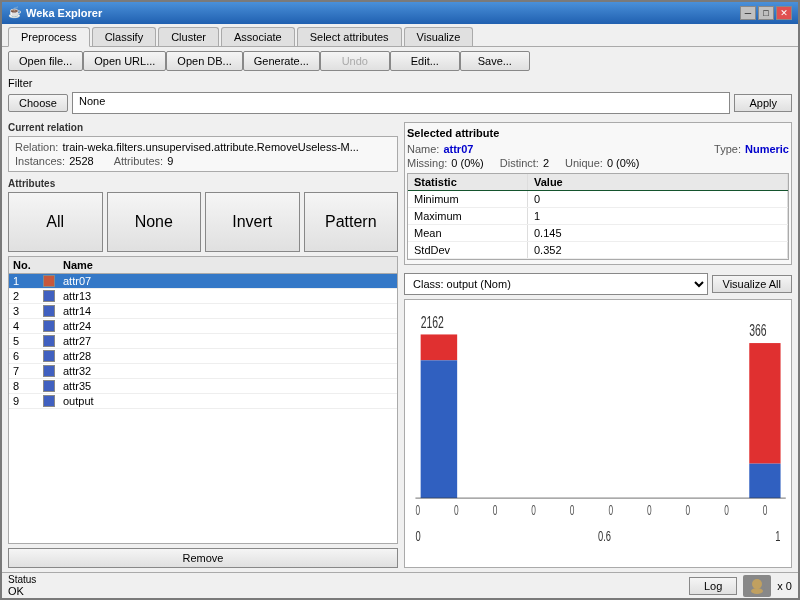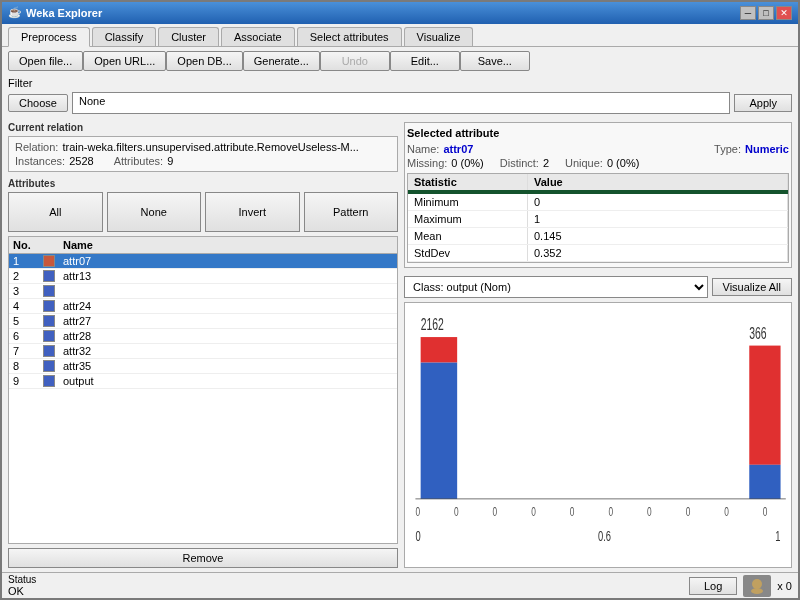--- a/index.html
+++ b/index.html
@@ -186,25 +186,25 @@
     }
     
     .attr-buttons {
       display: flex;
       gap: 4px;
       margin-bottom: 4px;
     }
     
     .attr-btn {
       flex: 1;
-      padding: 13px 6px;
+      padding: 20px 6px;
       border: 1px solid #888;
       background: linear-gradient(to bottom, #f5f5f5, #e0e0e0);
       cursor: pointer;
-      font-size: 11px;
+      font-size: 16px;
     }
     
     .attr-table {
       flex: 1;
       border: 1px solid #aaa;
       background: white;
       overflow-y: auto;
     }
     
     .attr-table-header {
@@ -288,21 +288,21 @@
     .stats-table {
       border: 1px solid #aaa;
       background: white;
       width: 100%;
       margin-top: 4px;
     }
     
     .stats-header {
       display: flex;
       background: #e8e8e8;
-      border-bottom: 4px solid #14532d;
+      border-bottom: 1px solid #14532d;
       font-size: 11px;
       font-weight: bold;
     }
     
     .stats-header div, .stats-row div {
       padding: 2px 6px;
       border-right: 1px solid #ddd;
     }
     
     .stats-col1 { width: 120px; }
@@ -487,20 +487,21 @@
                 <div class="attr-checkbox blue"></div>
               </div>
             <div class="col-name">attr13</div>
           </div>
 
           <div class="attr-row">
             <div class="col-no">3</div>
             <div class="col-check">
                 <div class="attr-checkbox blue"></div>
               </div>
+            <div class="col-name">attr14</div>
           </div>
 
           <div class="attr-row">
             <div class="col-no">4</div>
             <div class="col-check">
                 <div class="attr-checkbox blue"></div>
               </div>
             <div class="col-name">attr24</div>
           </div>
 

